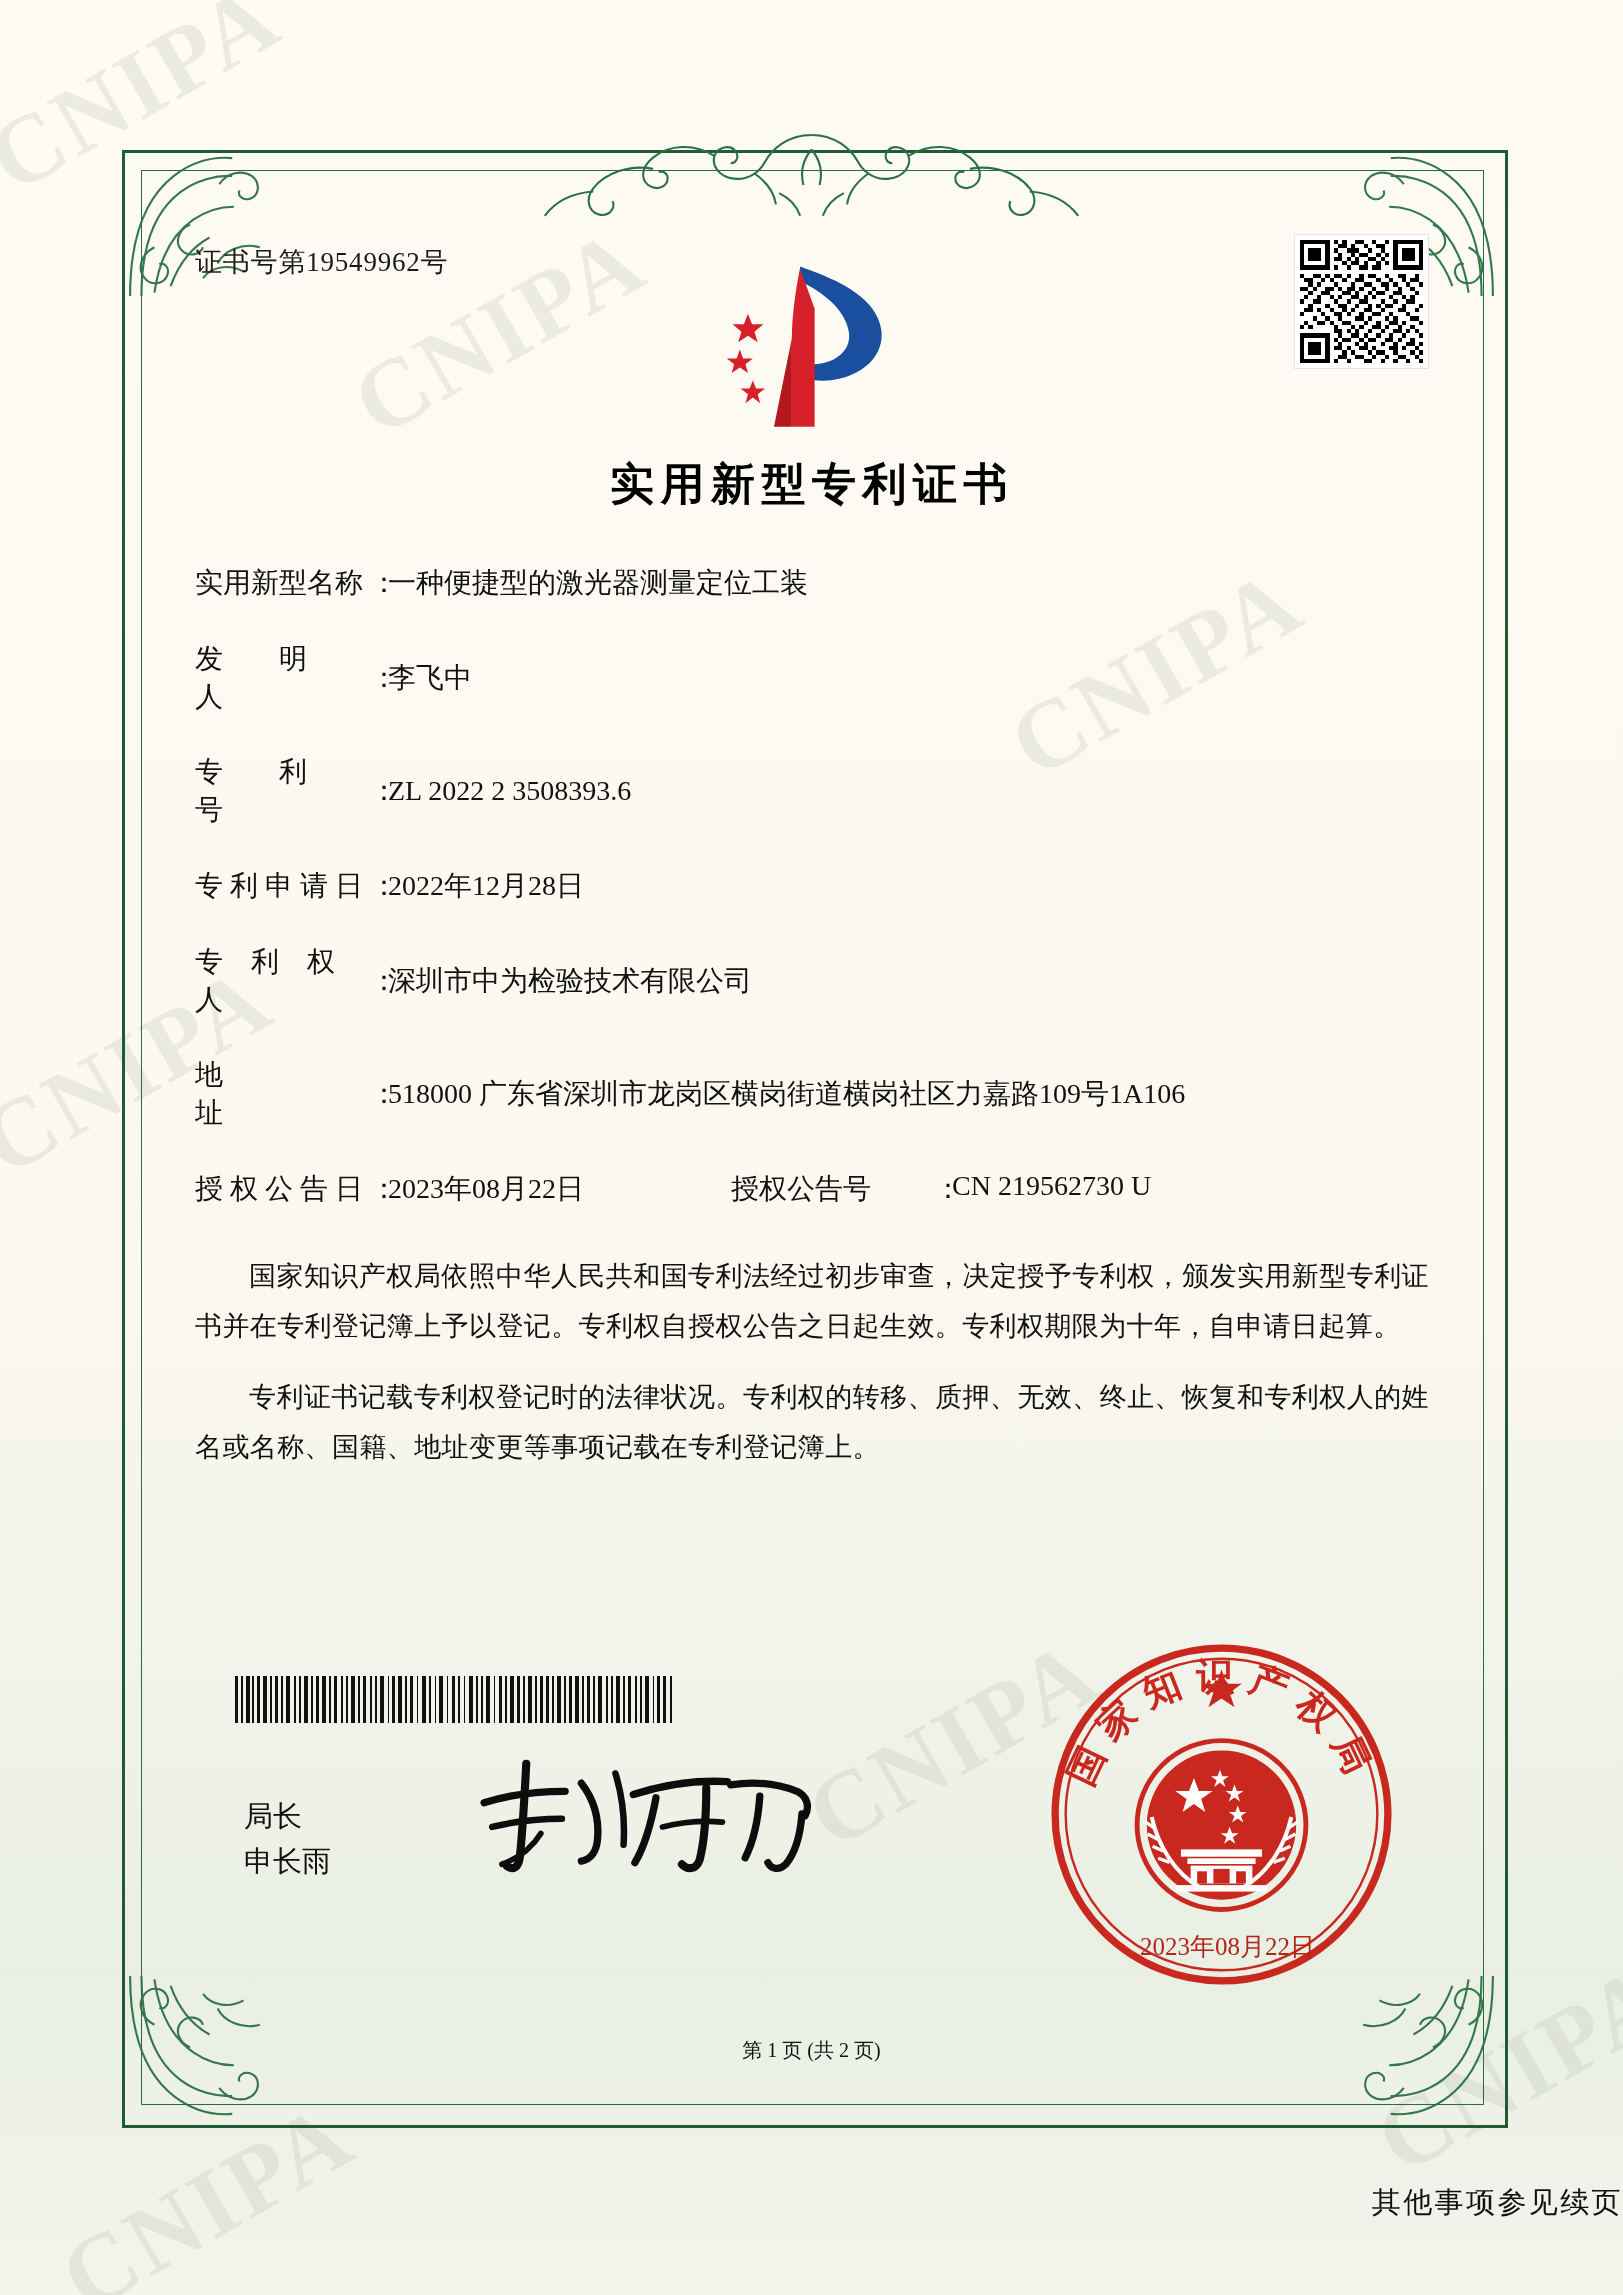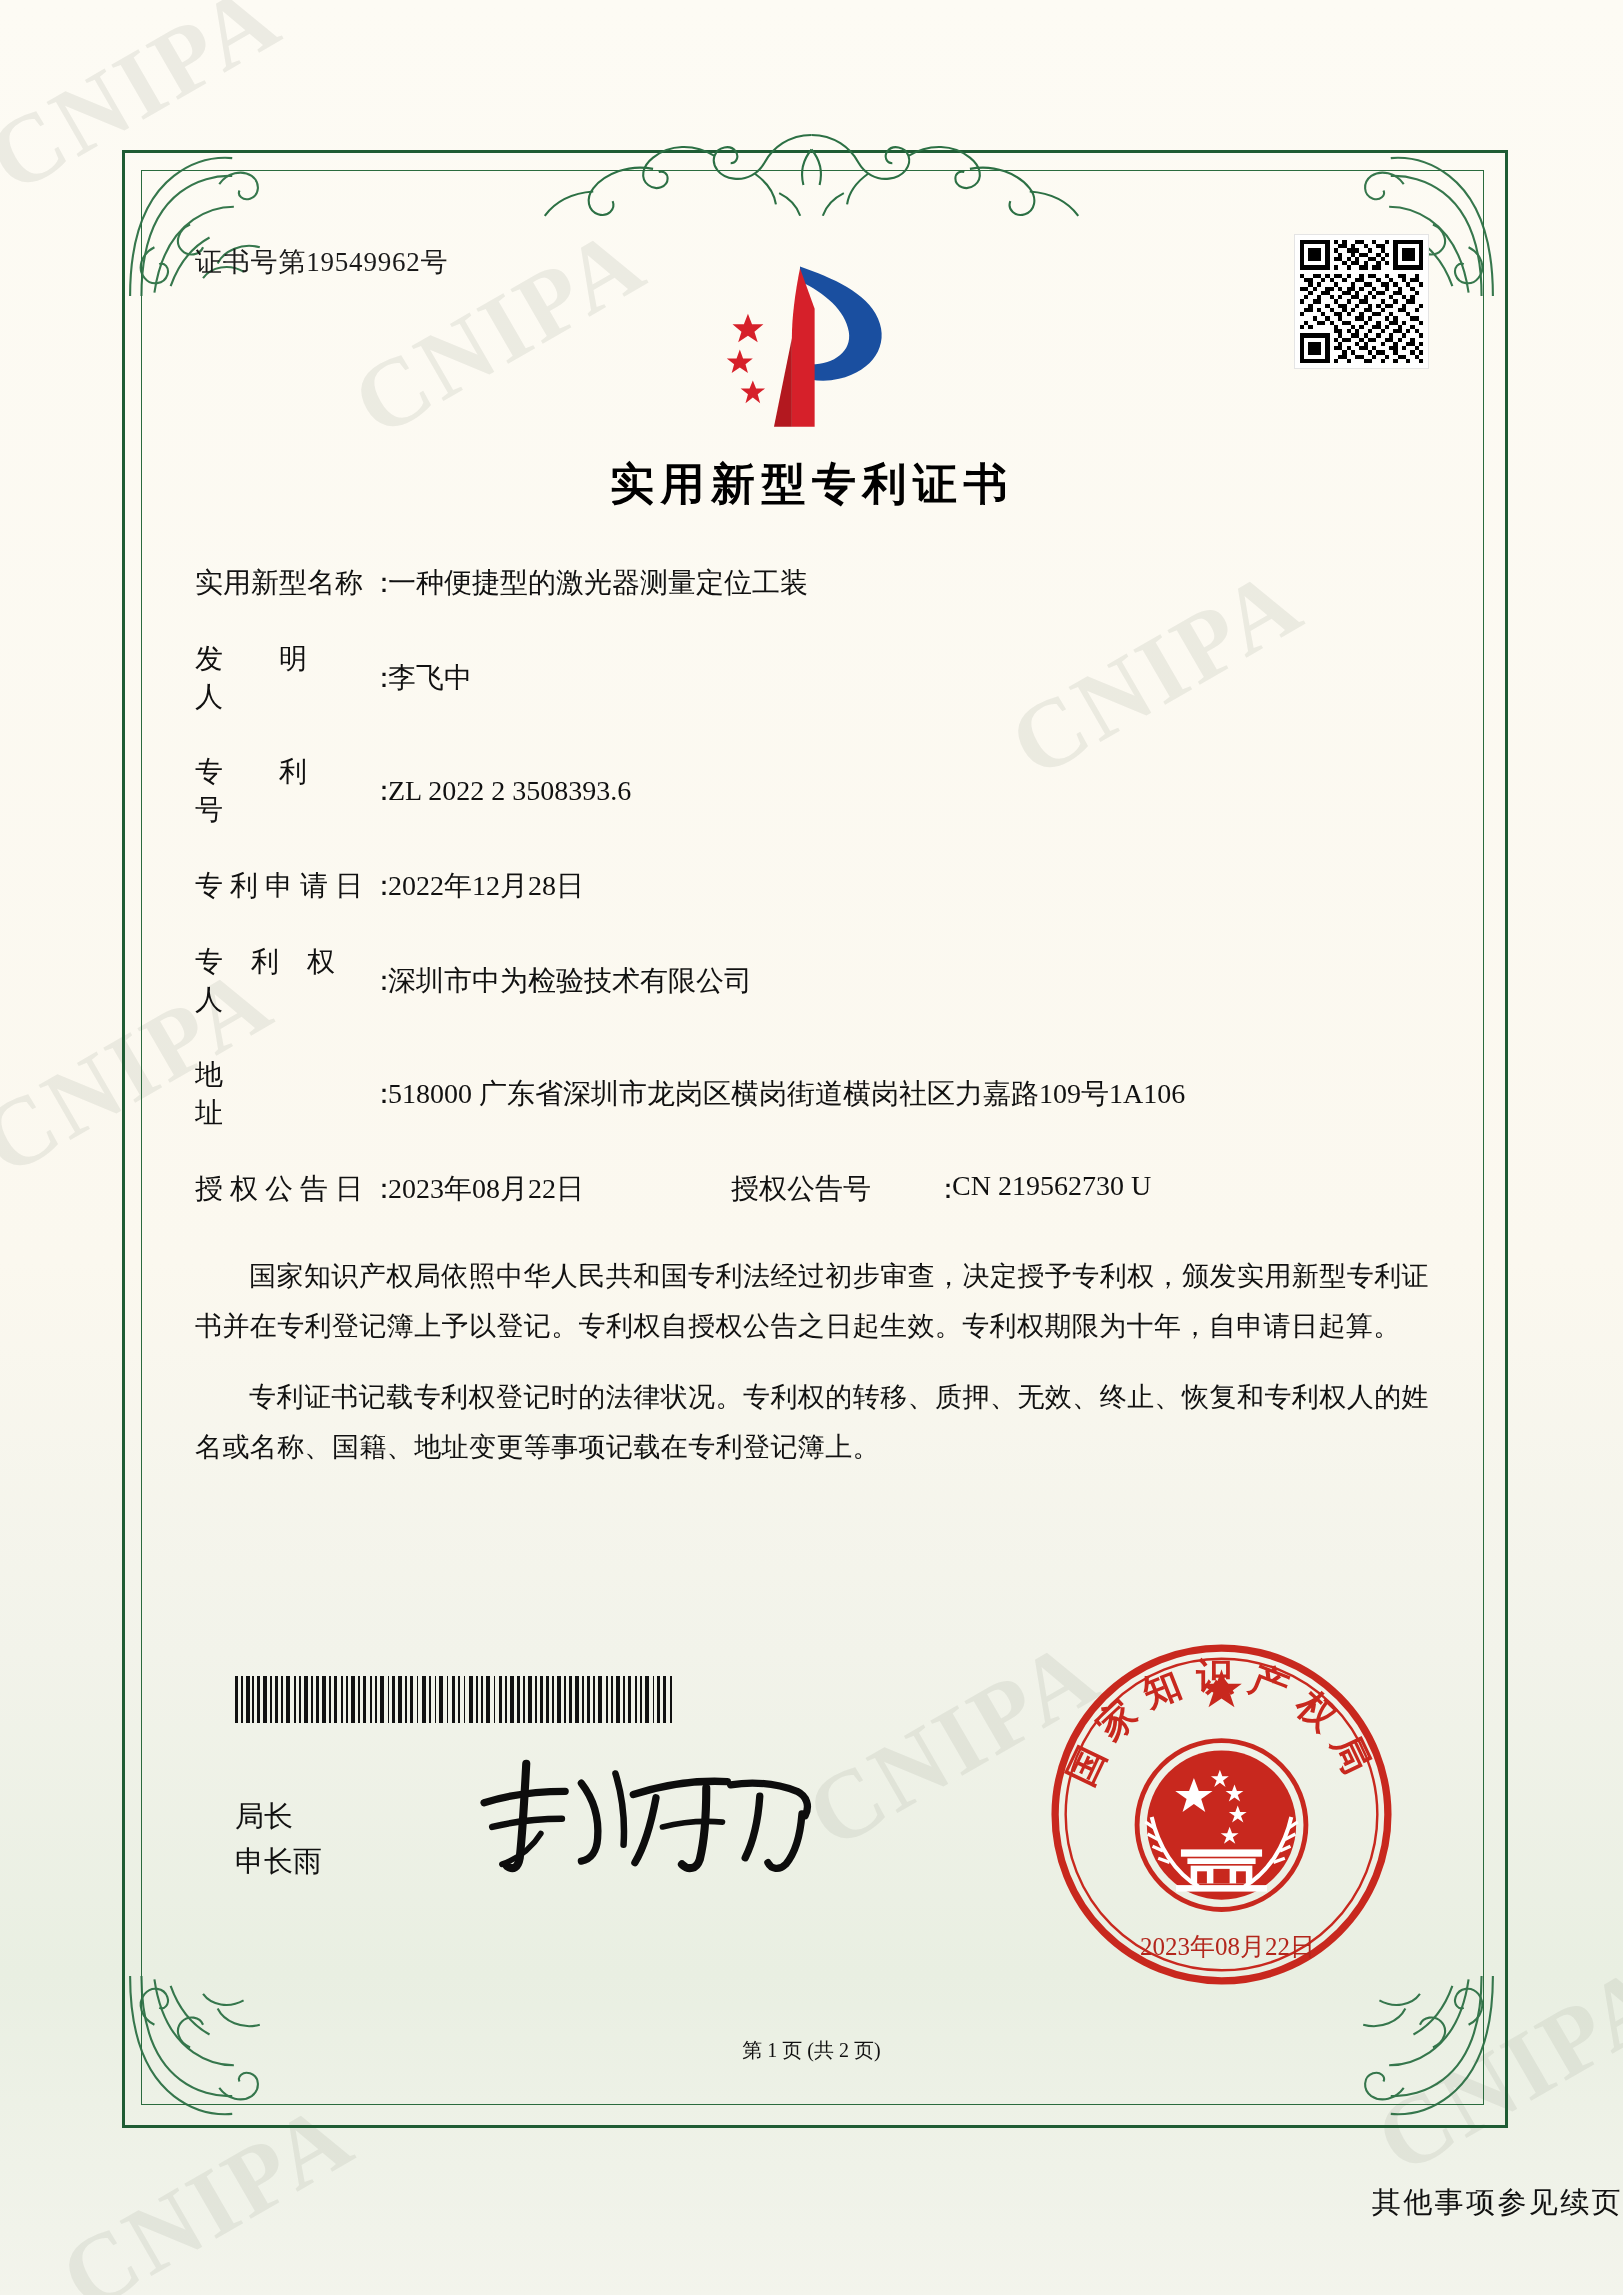--- a/index.html
+++ b/index.html
@@ -169,21 +169,21 @@
   
   .barcode {
     position: absolute;
     left: 235px; top: 1676px;
     width: 438px; height: 47px;
   }
   .barcode svg { width:100%; height:100%; display:block; }
 
   .signature-block {
     position: absolute;
-    left: 235px; top: 1794px;
+    left: 244px; top: 1794px;
     font-family: "Liberation Serif", serif;
     font-size: 29px;
     line-height: 1.55;
     color: #111;
   }
   .sign-script {
     position: absolute;
     left: 463px; top: 1749px;
     width: 373px; height: 130px;
     color: #0d0d0d;

